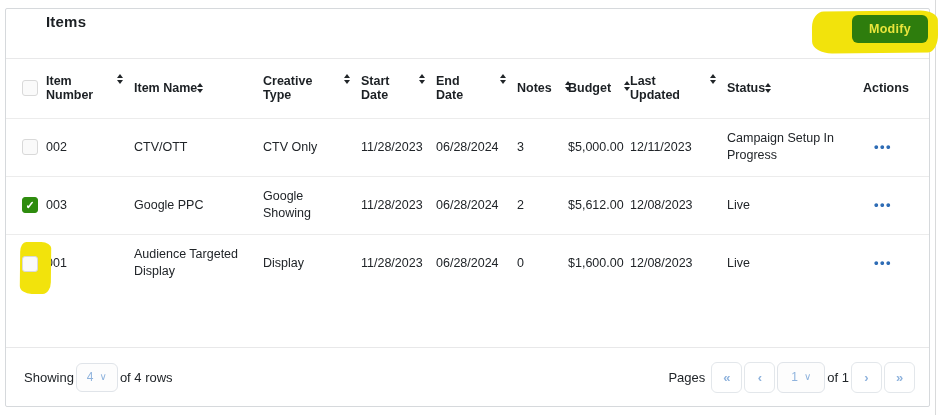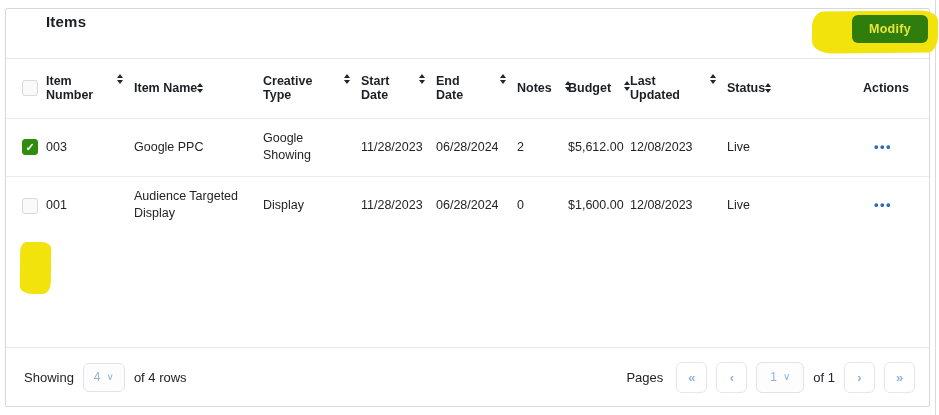--- a/index.html
+++ b/index.html
@@ -72,21 +72,21 @@
     font-size:13px; font-weight:700; letter-spacing:1.5px; cursor:pointer;
   }
 
   
   .footer {
     position:absolute; left:0; right:0; bottom:0; height:59px;
     border-top:1px solid #e8e8e9;
     display:flex; align-items:center; justify-content:space-between;
     padding:0 14px 0 18px; font-size:13px;
   }
-  .footer-left, .footer-right { display:flex; align-items:center; gap:9px; }
+  .footer-left, .footer-right { display:flex; align-items:center; gap:2px; }
   .ftext { color:#212529; }
   .dropdown {
     display:inline-flex; align-items:center; justify-content:center; gap:6px;
     border:1px solid #e0e4e9; border-radius:6px; background:#fdfdfd;
     color:#8fb3dd; font-size:12px; cursor:pointer;
   }
   .dd-rows { width:42px; height:29px; }
   .dd-page { width:48px; height:31px; }
   .dd-caret { font-size:10px; line-height:1; }
   .pg-btn {
@@ -207,20 +207,35 @@
                 <i class="down"></i>
               </span>
             </div>
         </th>
         <th>
           <span>Actions</span>
         </th>
       </tr>
     </thead>
     <tbody id="rows-body">
+        <tr>
+      <td class="col-check">
+        <span class="checkbox"></span>
+      </td>
+      <td>002</td>
+      <td>CTV/OTT</td>
+      <td>CTV Only</td>
+      <td>11/28/2023</td>
+      <td>06/28/2024</td>
+      <td>3</td>
+      <td>$5,000.00</td>
+      <td>12/11/2023</td>
+      <td>Campaign Setup In Progress</td>
+      <td><span class="ellipsis">•••</span></td>
+    </tr>
         <tr>
       <td class="col-check">
         <span class="checkbox checked">
               <span class="check-glyph">✓</span>
             </span>
       </td>
       <td>003</td>
       <td>Google PPC</td>
       <td>Google Showing</td>
       <td>11/28/2023</td>

